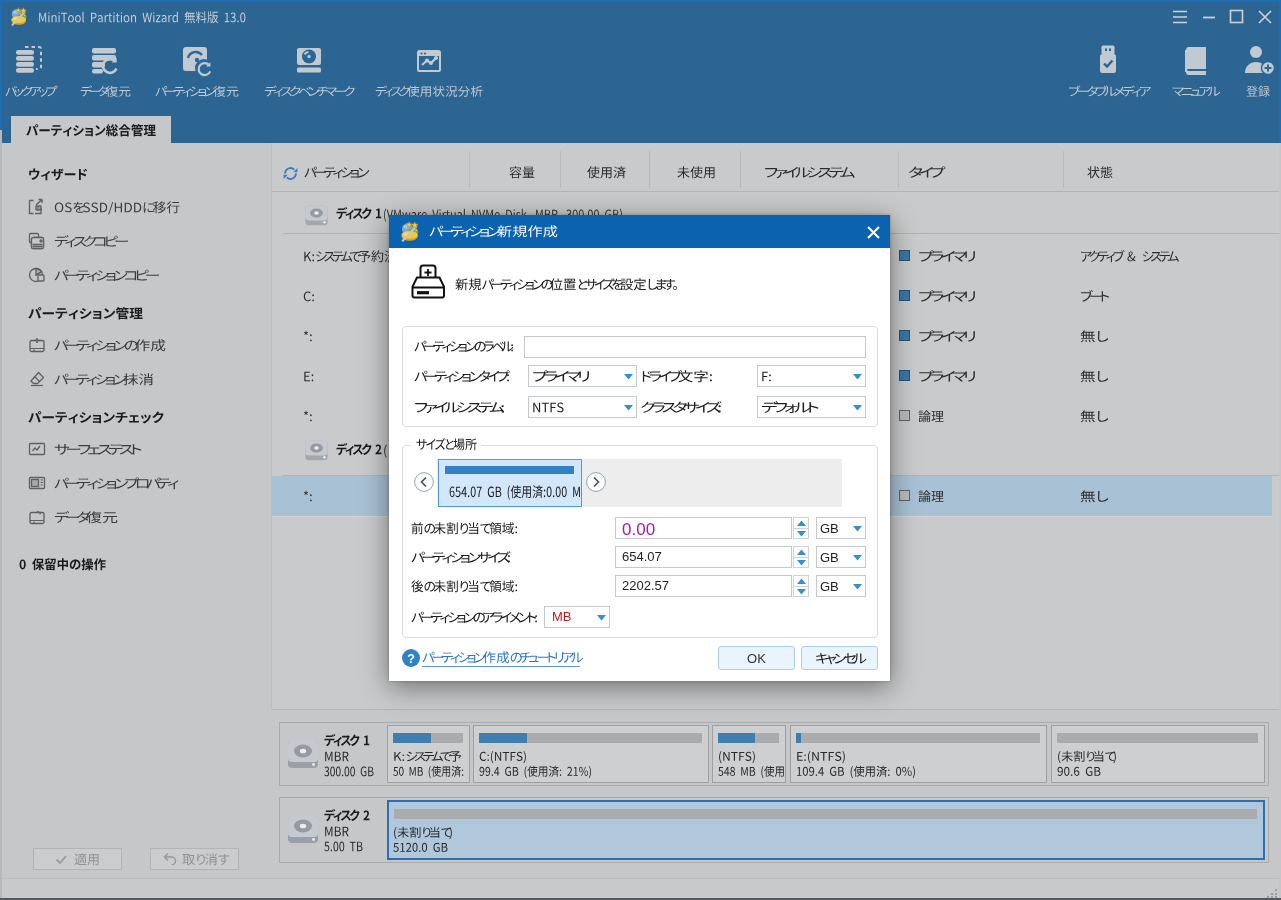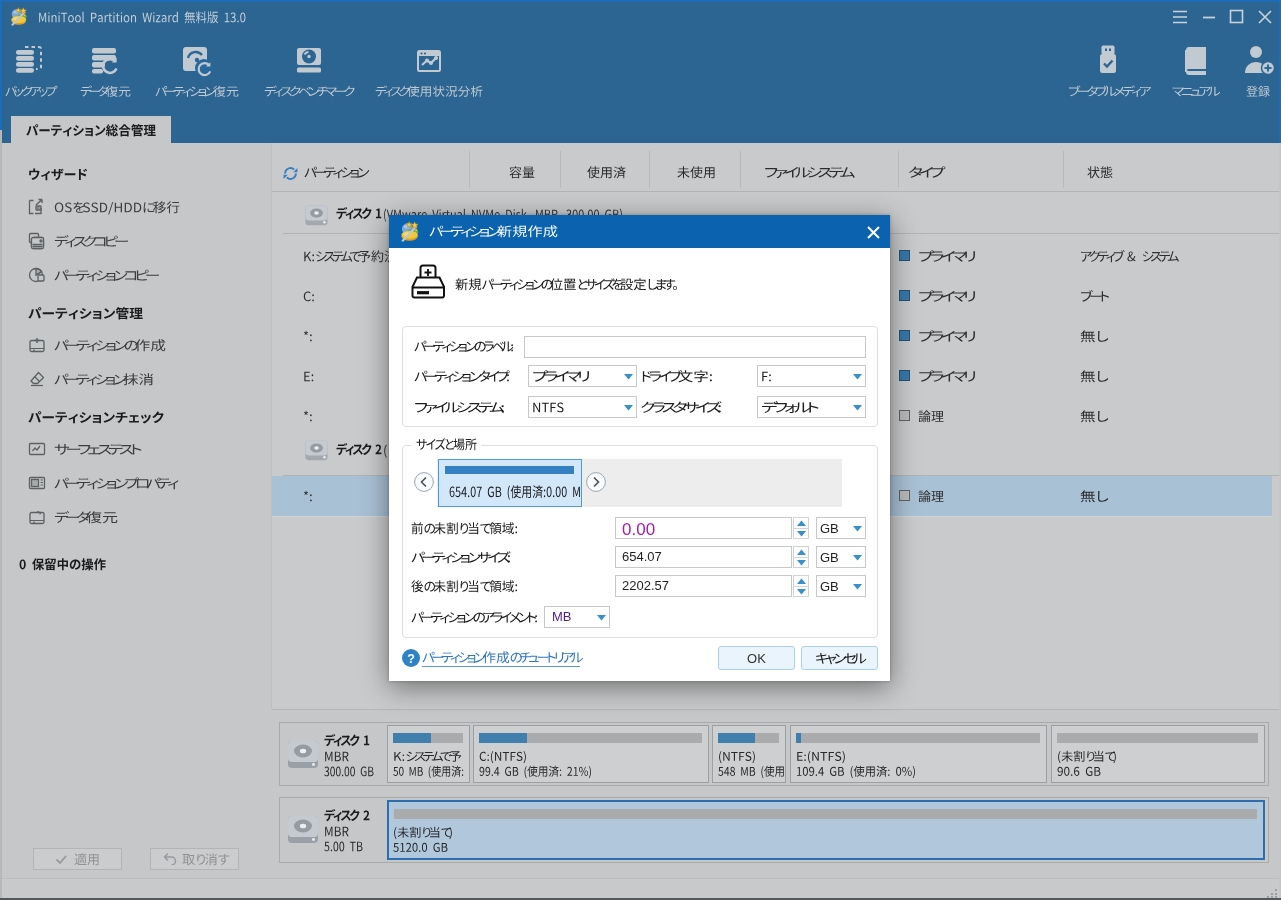--- a/index.html
+++ b/index.html
@@ -1517,21 +1517,21 @@
       <use href="#g59" x="7059"></use>
       <use href="#g46" x="7688"></use>
       <use href="#g90" x="8328"></use>
       <use href="#g128" x="8882"></use>
     </g>
   </svg>
 <div class="a" style="left:544px;top:606px;width:66px;height:22px;background:#fff;border:1px solid #c5c9cb"></div>
 <svg class="a" style="left:597px;top:615px" width="9" height="6">
     <path d="M0 0h9L4.5 5.6z" fill="#3590cb"></path>
   </svg>
-<div class="lat" style="left:552px;top:609px;font-size:13px;color:#4c1d95">MB</div>
+<div class="lat" style="left:552px;top:609px;font-size:13px;color:#b91c1c">MB</div>
 <svg class="a" style="left:402px;top:649px" width="18" height="18">
     <circle cx="9" cy="9" r="9" fill="#2e82c5"></circle>
     <text x="9" y="13.5" text-anchor="middle" font-size="12.5" font-weight="bold" fill="#fff" font-family="Liberation Sans">?</text>
   </svg>
 <svg class="t" style="left:422.0px;top:646.5px" width="160" height="21">
     <g fill="#2e75c8" transform="translate(0,15.2) scale(0.013627,0.013000)">
       <use href="#g41" x="0"></use>
       <use href="#g37" x="678"></use>
       <use href="#g42" x="1387"></use>
       <use href="#g43" x="2041"></use>

